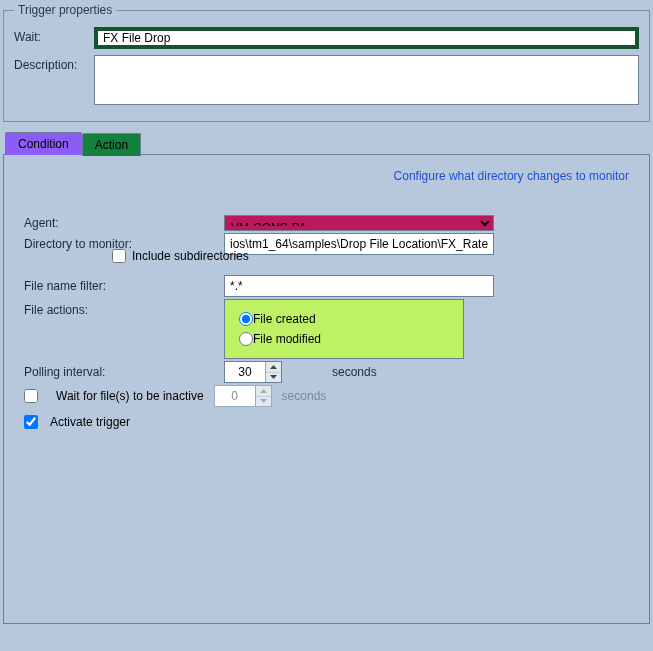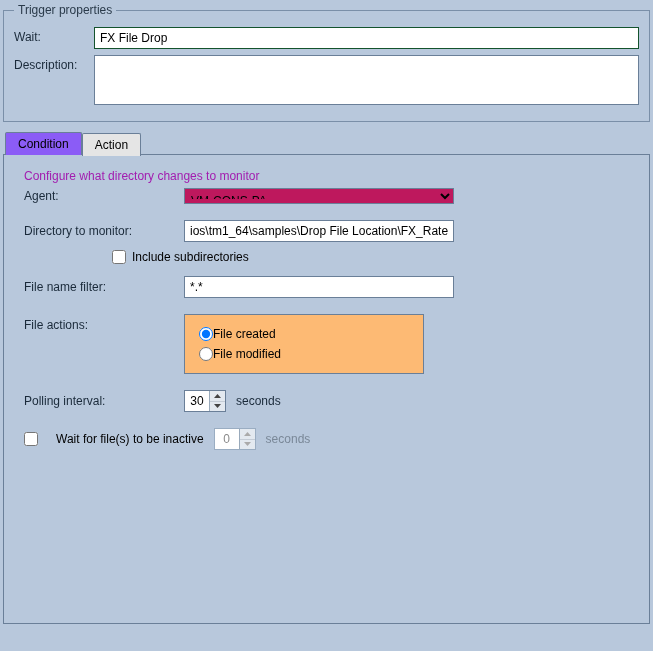--- a/index.html
+++ b/index.html
@@ -27,21 +27,21 @@
     margin-bottom: 6px;
   }
   .prop-row .label {
     width: 80px;
     padding-top: 3px;
     color: #1a2a3a;
   }
   .prop-row input[type="text"] {
     flex: 1;
     height: 22px;
-    border: 1px solid #14532d;
+    border: 4px solid #14532d;
     padding: 2px 5px;
     background: #fff;
   }
   .prop-row textarea {
     flex: 1;
     height: 50px;
     border: 1px solid #6a7f98;
     padding: 2px 5px;
     background: #fff;
     resize: none;
@@ -55,21 +55,21 @@
     align-items: flex-end;
     position: relative;
     z-index: 2;
     padding-left: 2px;
     height: 24px;
   }
   .tab {
     padding: 4px 12px 4px 12px;
     border: 1px solid #6a7f98;
     border-bottom: none;
-    background: #e5e5e5;
+    background: #15803d;
     margin-right: 0;
     cursor: pointer;
     position: relative;
     top: 1px;
     border-radius: 2px 2px 0 0;
   }
   .tab.active {
     background: #8b5cf6;
     z-index: 3;
   }
@@ -79,28 +79,30 @@
   .tab-panel {
     border: 1px solid #6a7f98;
     background: #b8c8dc;
     padding: 14px 20px 16px 20px;
     position: relative;
     z-index: 1;
     min-height: 470px;
   }
 
   .panel-heading {
-    color: #a21caf;
-    margin-bottom: 5px;
+    color: #1d4ed8;
+    margin-bottom: 32px;
+    text-align: right;
   }
 
   .form-row {
     display: flex;
     align-items: center;
-    margin-bottom: 16px;
+    margin-bottom: 2px;
+    gap: 40px;
   }
   .form-row .flabel {
     width: 160px;
     color: #1a2a3a;
   }
 
   select.dd {
     width: 270px;
     height: 16px;
     border: 1px solid #6a7f98;
@@ -120,39 +122,39 @@
     display: flex;
     margin-top: -8px;
     margin-bottom: 12px;
   }
   .indent-check input { margin-right: 6px; }
 
   .actions-box {
     border: 1px solid #6a7f98;
     padding: 12px 14px;
     width: 240px;
-    background: #fdba74;
+    background: #bef264;
   }
   .radio-row {
     display: flex;
     align-items: center;
     margin-bottom: 6px;
   }
   .radio-row:last-child { margin-bottom: 0; }
   .radio-row input { margin-right: 8px; }
 
   .spinner-wrap {
     display: inline-flex;
     align-items: stretch;
     height: 22px;
     border: 1px solid #6a7f98;
     background: #fff;
   }
   .spinner-wrap input {
-    width: 24px;
+    width: 40px;
     border: none;
     text-align: center;
     padding: 0 2px;
     background: transparent;
   }
   .spinner-wrap input:disabled { color: #8a8a8a; background: #fff; }
   .spinner-wrap.disabled { border-color: #9aadc2; }
   .spin-btns {
     display: flex;
     flex-direction: column;
@@ -288,15 +290,19 @@
               <svg width="7" height="4">
                 <polygon points="0,0 7,0 3.5,4" fill="#aaa"></polygon>
               </svg>
             </button>
         </div>
       </div>
       <span class="inline-unit disabled-text">seconds</span>
     </div>
 
 
+    <div class="check-row">
+      <input type="checkbox" checked="" style="">
+      <span style="margin-left:6px">Activate trigger</span>
+    </div>
 
   </div>
 </div>
 
 </body></html>

